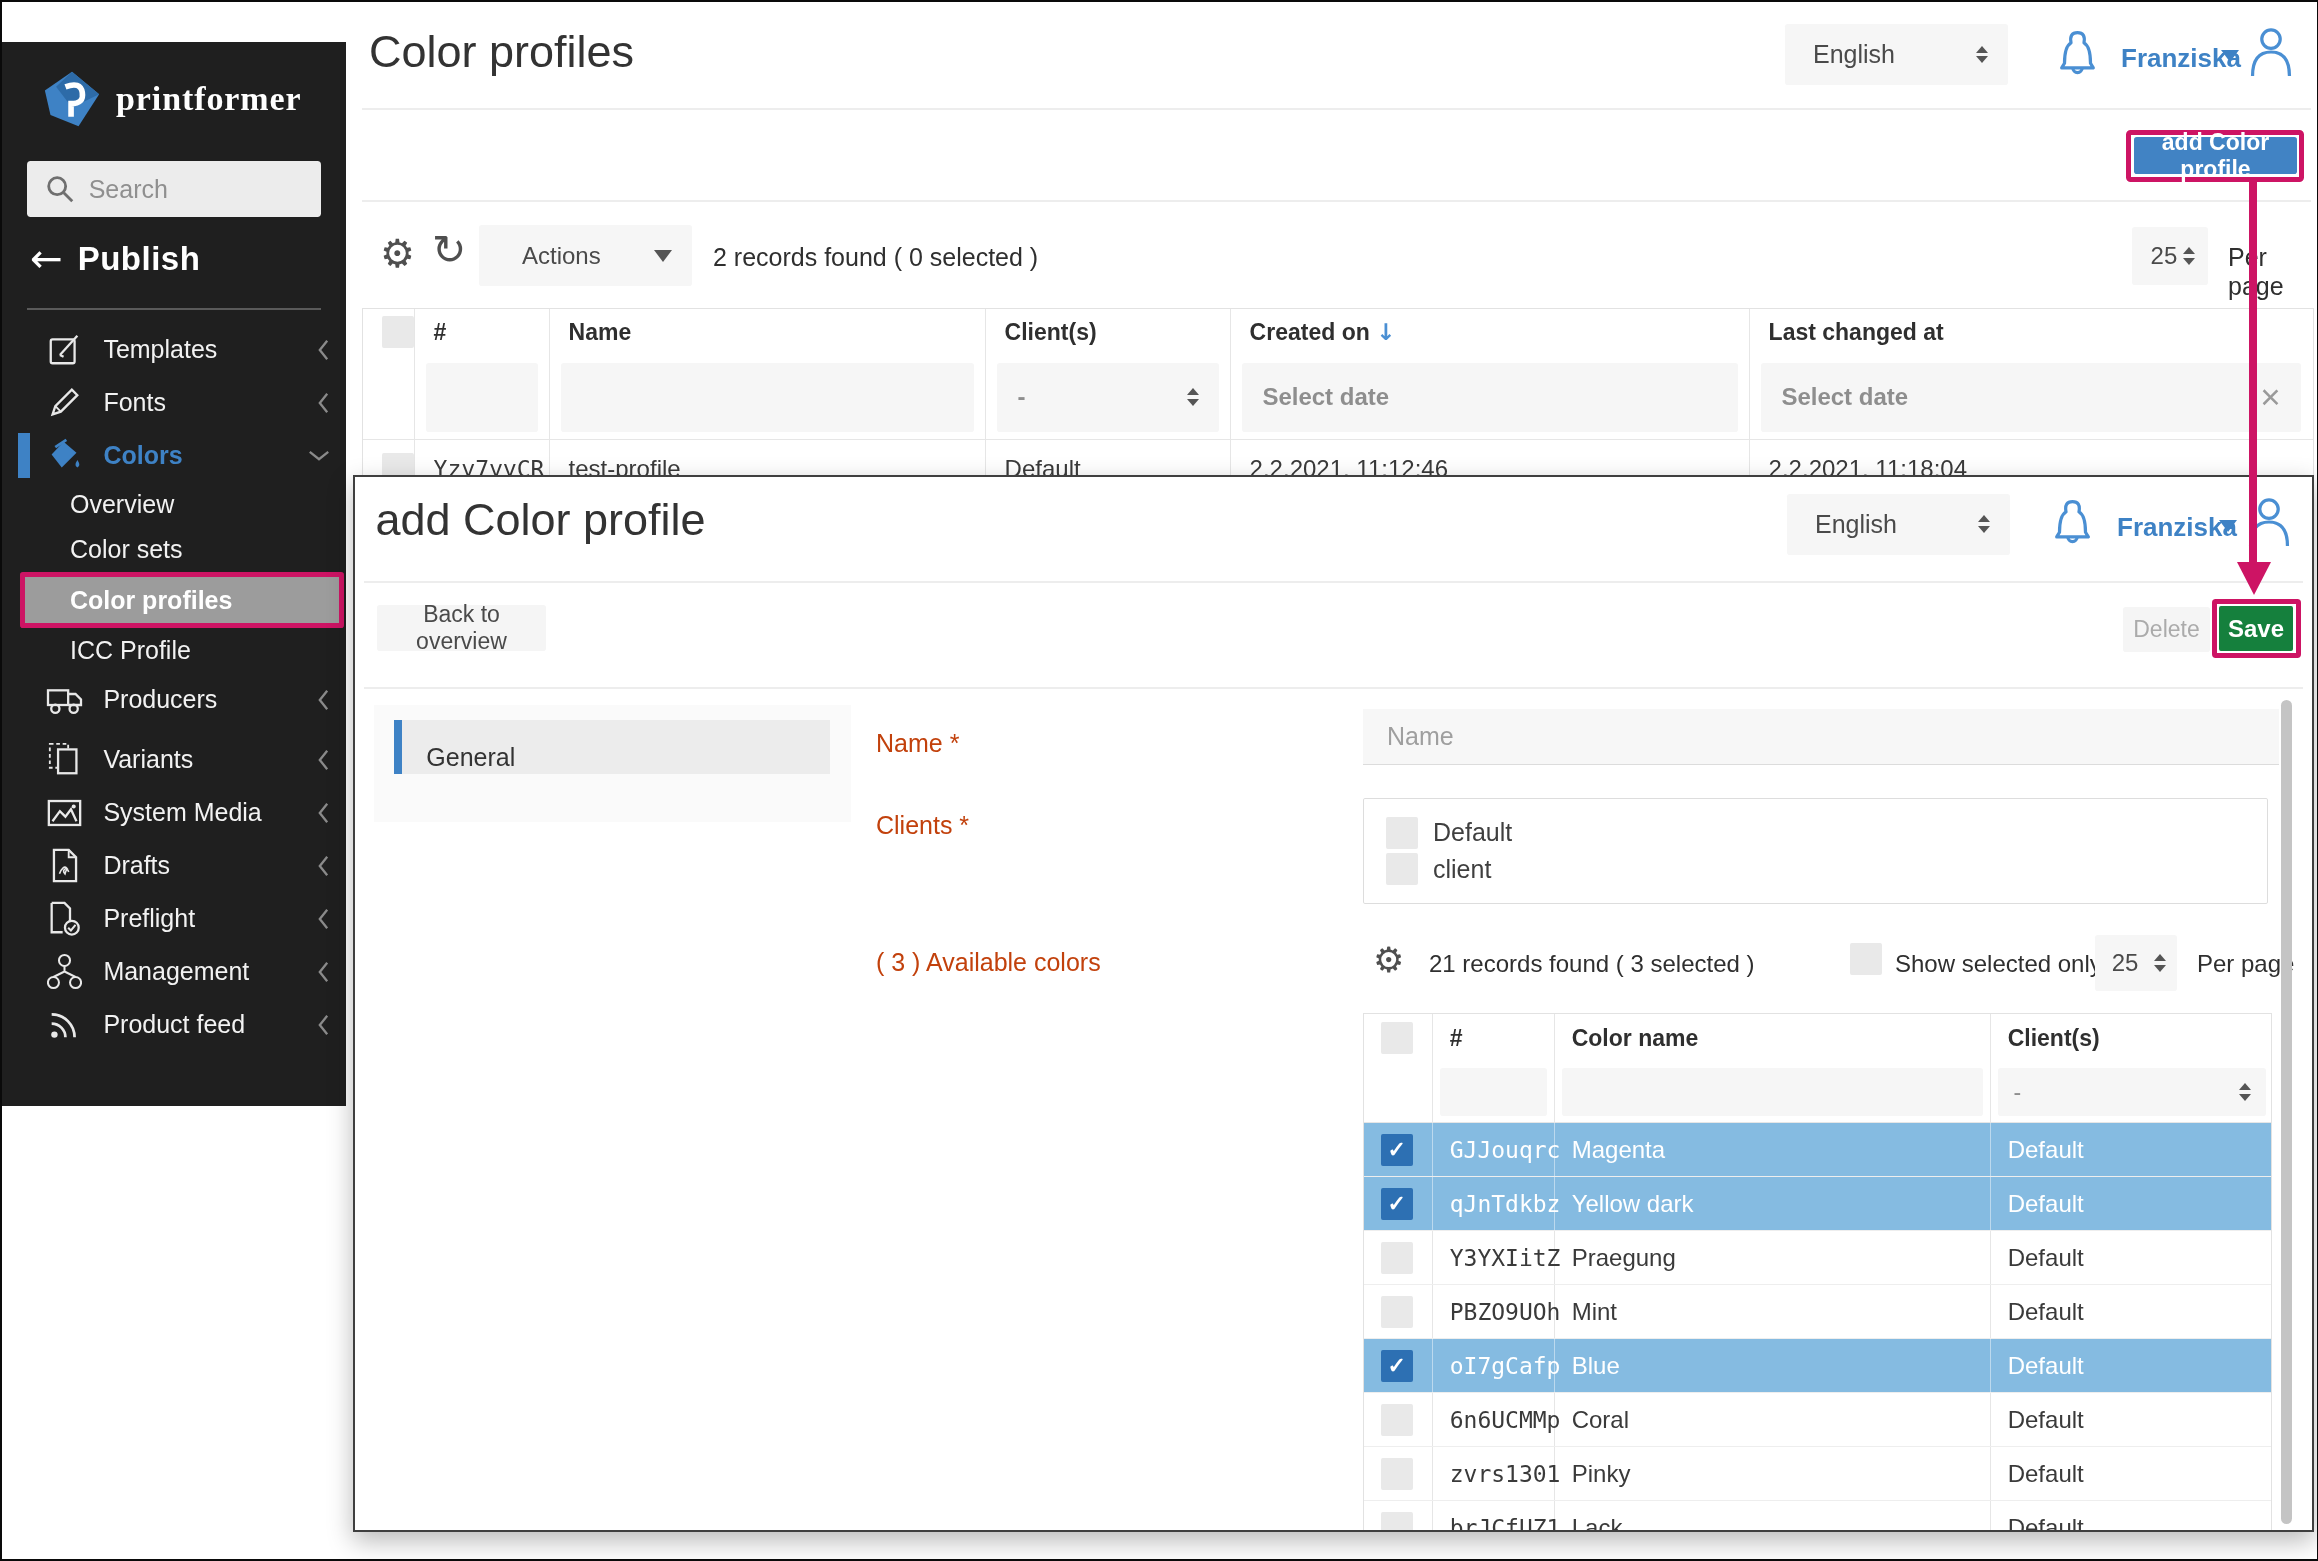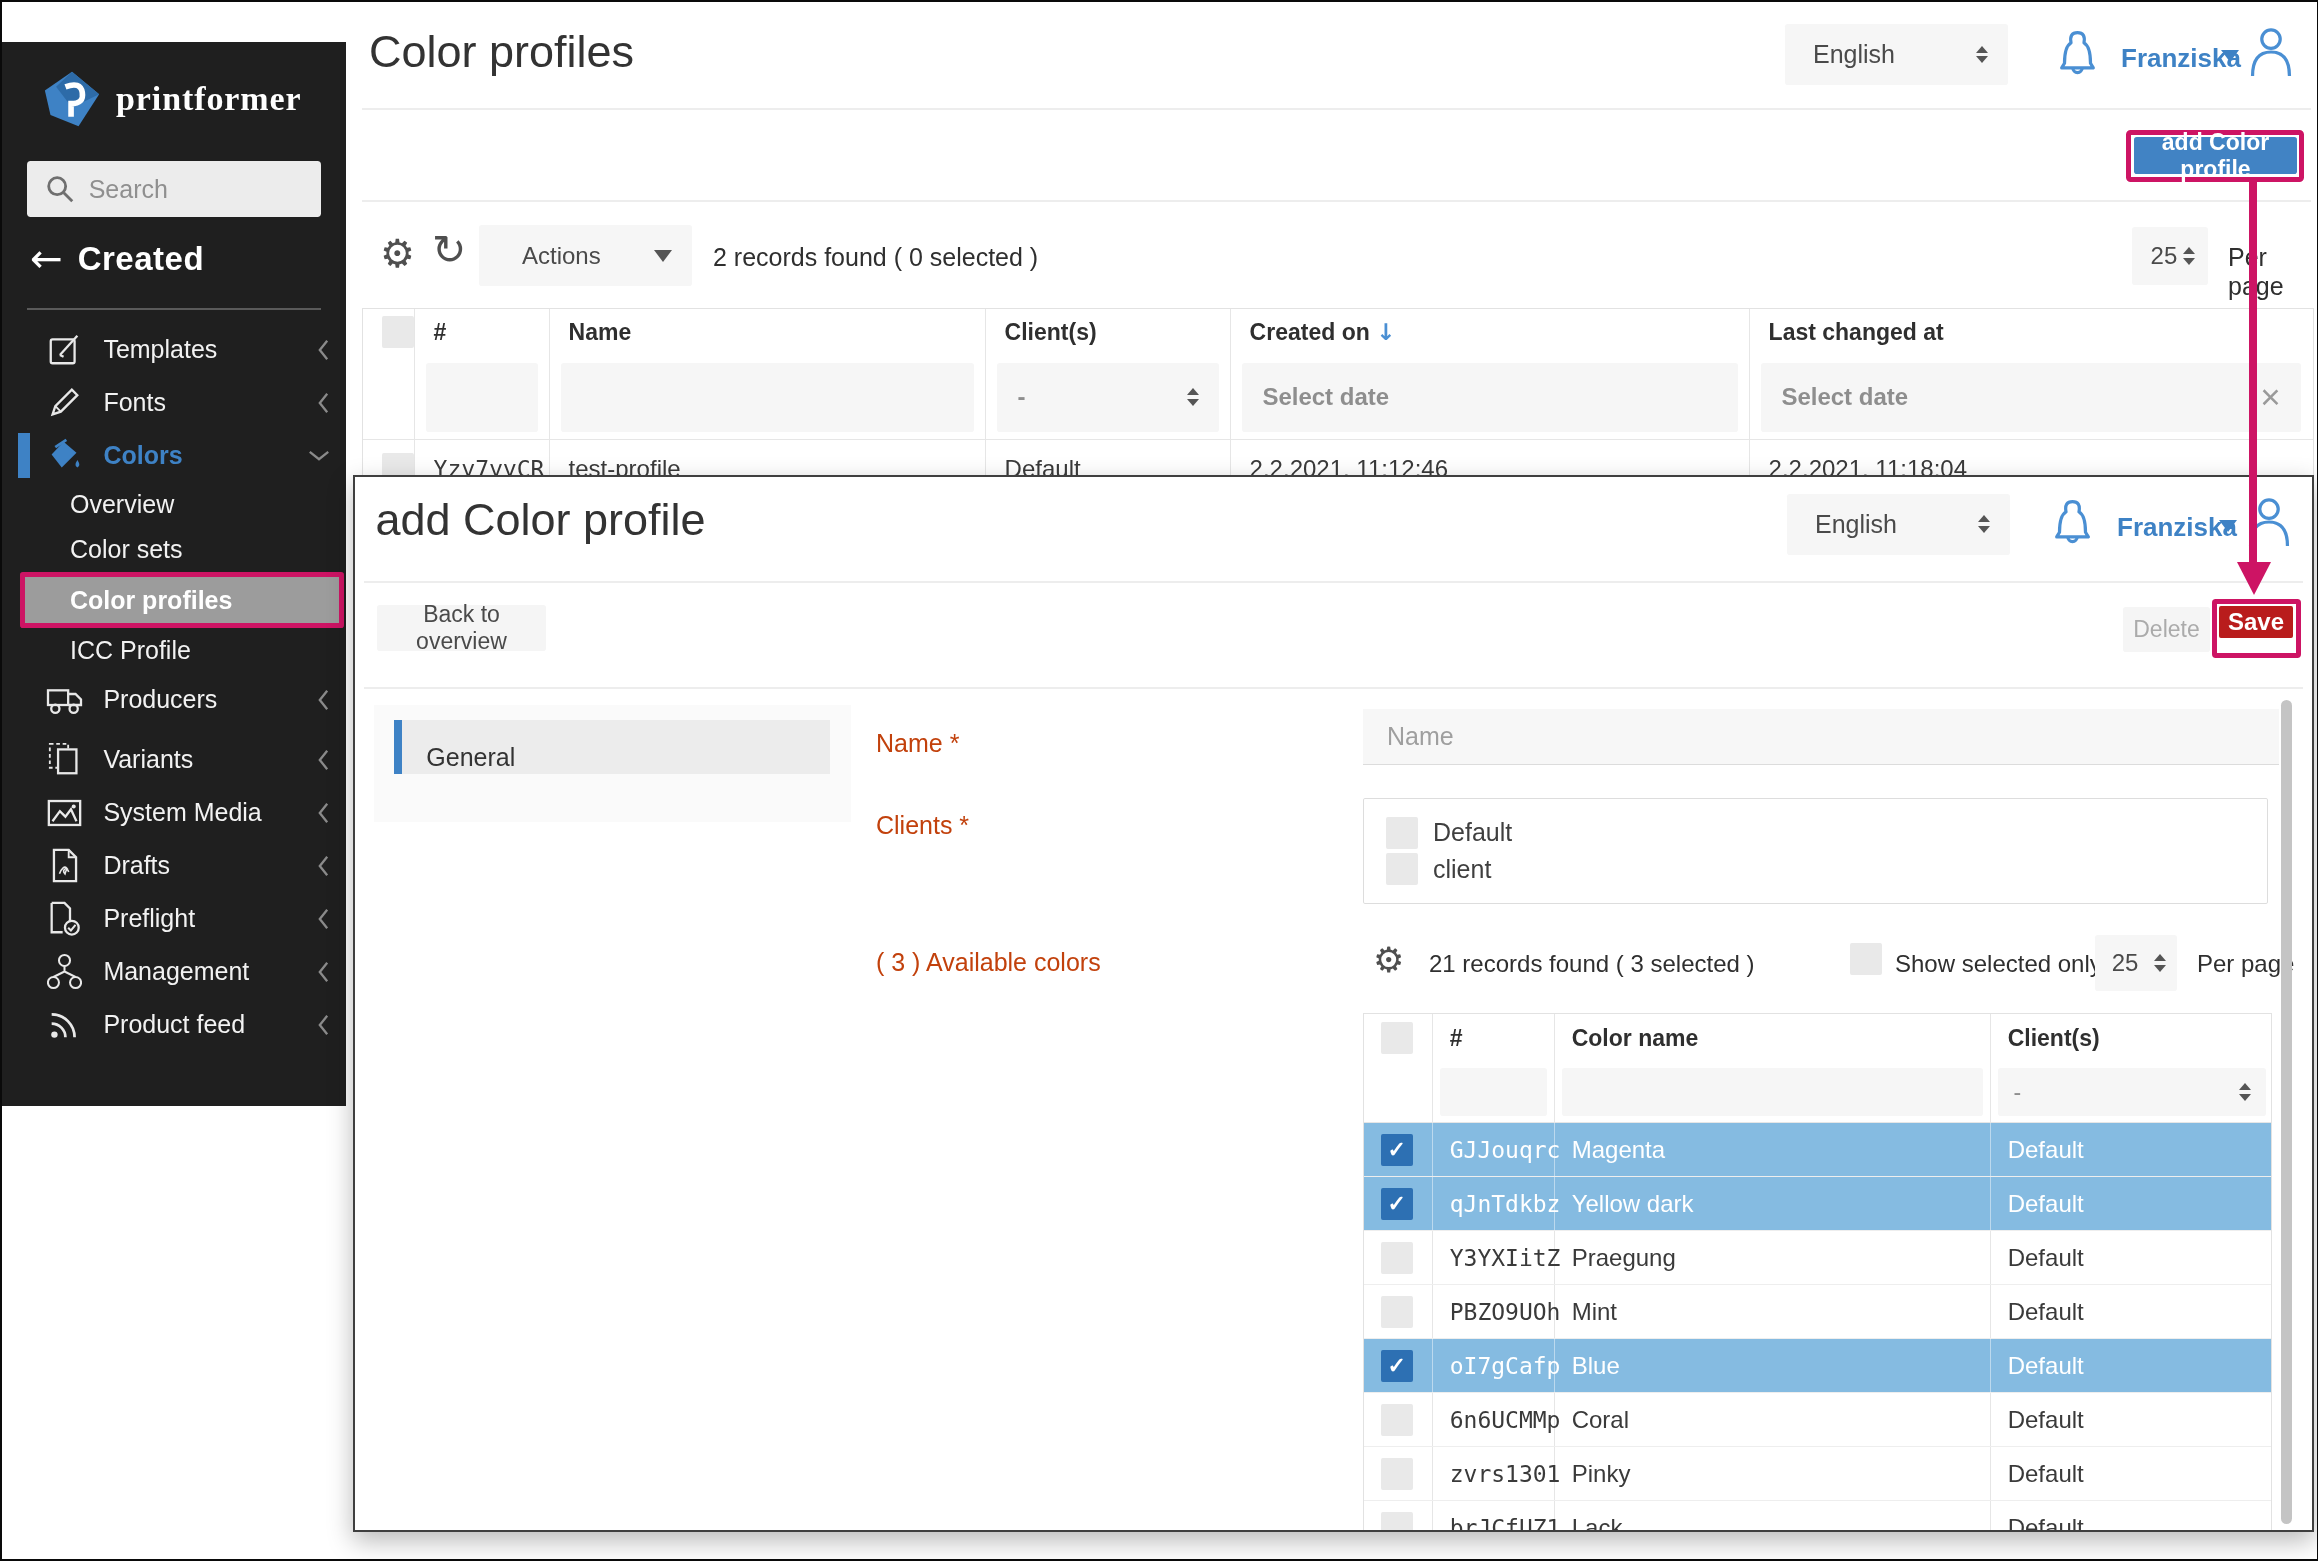--- a/index.html
+++ b/index.html
@@ -65,21 +65,21 @@
   .pfilter .fin { background:#f6f6f6; border-radius:2.8px; height:69px; width:100%; display:flex; align-items:center; padding:0 20.4px; color:#8e8e8e; font-size:24px; font-weight:bold; }
   .pdata { height:58px; }
 
   
   .overlay { position:absolute; left:351px; top:473px; width:1961px; height:1057px; background:#fff; border:2.8px solid #3f3f3f; box-shadow:0 9.3px 24px rgba(0,0,0,0.28); z-index:10; overflow:hidden; }
   .ov-title { position:absolute; left:20.4px; top:16.7px; font-size:45px; color:#333; }
   .ov-div1 { position:absolute; left:9.3px; right:9.3px; top:104px; height:1.9px; background:#ededed; }
   .ov-div2 { position:absolute; left:9.3px; right:9.3px; top:210px; height:1.9px; background:#ededed; }
   .btn-gray { background:#f5f5f5; border:none; border-radius:2.8px; font-size:23px; color:#4a4a4a; font-family:"Liberation Sans",sans-serif; display:flex; align-items:center; justify-content:center; }
   .save-box { position:absolute; left:1857px; top:122px; width:89px; height:59px; border:5.6px solid #cd1464; border-radius:3.7px; z-index:5; }
-  .save-btn { position:absolute; left:1864px; top:129px; width:74px; height:32px; background:#b91c1c; border:none; border-radius:1.9px; color:#fff; font-size:24px; font-weight:bold; font-family:"Liberation Sans",sans-serif; }
+  .save-btn { position:absolute; left:1864px; top:129px; width:74px; height:45px; background:#15803d; border:none; border-radius:1.9px; color:#fff; font-size:24px; font-weight:bold; font-family:"Liberation Sans",sans-serif; }
   .tabs-box { position:absolute; left:18.6px; top:228px; width:477px; height:117px; background:#fafafa; }
   .tab-item { position:absolute; left:20.4px; top:15px; width:436px; height:54px; background:#ececec; display:flex; align-items:center; }
   .tab-bar { width:8.3px; height:100%; background:#3e82c5; }
   .tab-label { font-size:25px; color:#333; padding-left:24px;margin-top:20px; }
   .fld-label { font-size:25px; color:#c2410c; }
   .name-input { position:absolute; left:1008px; top:232px; width:916px; height:56px; background:#f7f7f7; border:none; border-bottom:1.9px solid #dcdcdc; padding:0 24px; font-size:25px; color:#444; font-family:"Liberation Sans",sans-serif; outline:none; }
   .name-input::placeholder { color:#9f9f9f; }
   .clients-box { position:absolute; left:1008px; top:321px; width:905px; height:106px; border:0.9px solid #dddddd; border-radius:1.9px; padding:13px 22px; display:flex; flex-direction:column; justify-content:space-evenly; }
   .ck-row { display:flex; align-items:center; gap:15px; font-size:25px; color:#3f3f3f; }
 
@@ -123,21 +123,21 @@
         <svg class="icn" width="32" height="32" viewBox="0 0 34 34">
             <circle cx="14" cy="14" r="9" stroke="#6f6f6f" stroke-width="3" fill="none"></circle>
             <line x1="21" y1="21" x2="30" y2="30" stroke="#6f6f6f" stroke-width="3"></line>
           </svg>
       </span>
       <input placeholder="Search" style="">
     </div>
 
     <div class="publish-row">
       <span class="publish-arrow">←</span>
-      <span class="publish-label">Created</span>
+      <span class="publish-label">Publish</span>
     </div>
     <div class="side-div"></div>
 
     <div class="menu">
 
       <div class="mi">
         <span class="ic">
           <svg class="icn" width="33" height="33" viewBox="0 0 36 36">
               <rect x="3" y="7" width="26" height="26" rx="2" stroke="currentColor" stroke-width="2.5" fill="none"></rect>
               <line x1="13" y1="24" x2="32" y2="3" stroke="currentColor" stroke-width="2.5"></line>

